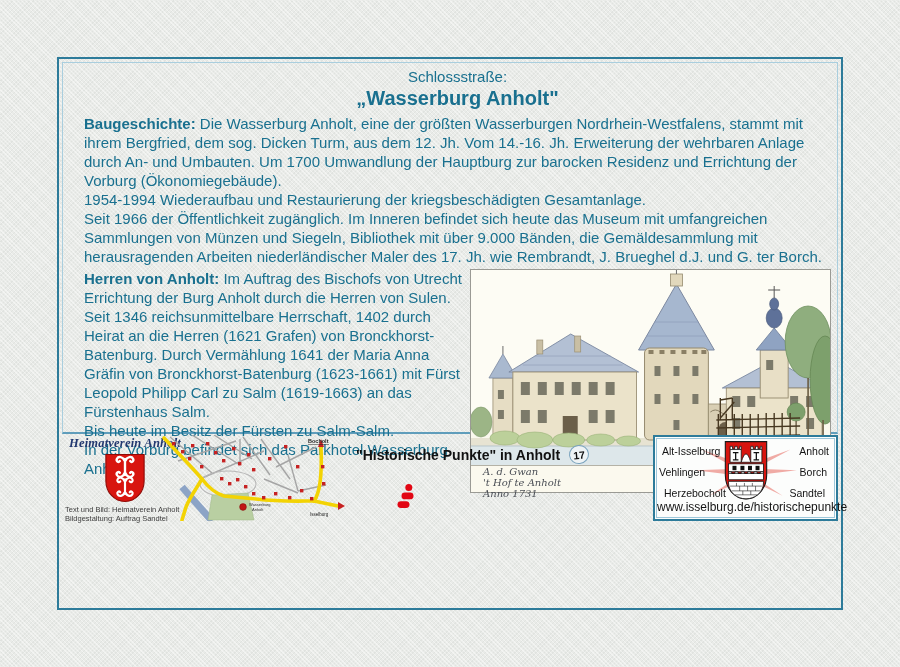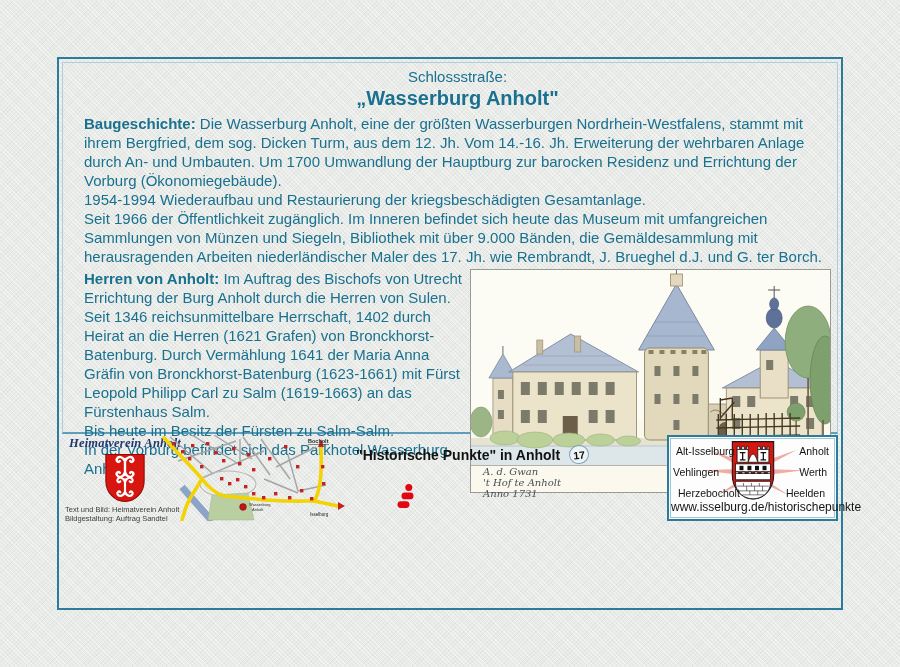--- a/index.html
+++ b/index.html
@@ -59,21 +59,21 @@
   .series .s-title{font-size:14px;font-weight:bold;color:#111;}
   .badge{
     width:20px;height:19px;border:1.5px solid #7aa3bd;border-radius:50%;
     margin-left:9px;display:flex;align-items:center;justify-content:center;
     font-size:10.5px;font-weight:bold;color:#111;transform:rotate(-6deg);background:rgba(255,255,255,.5);
   }
   
   .spk{position:absolute;left:333px;top:49px;display:flex;align-items:flex-start;}
   .spk .spk-text{margin-left:6px;font-size:13px;line-height:16px;color:#161616;margin-top:3px;}
   
-  .issel{position:absolute;right:0;top:1px;width:171px;height:86px;border:2px solid #2d7b9a;background:#fcfdfc;}
+  .issel{position:absolute;right:0;top:1px;width:185px;height:86px;border:2px solid #2d7b9a;background:#fcfdfc;}
   .issel .inner{position:absolute;inset:1px;border:1px solid #9dc7da;}
   .issel .arms{position:absolute;left:50%;top:1px;transform:translateX(-50%);}
   .place{position:absolute;font-size:10.5px;color:#141414;white-space:nowrap;}
   .p-tl{left:5px;top:6px;} .p-tr{right:5px;top:6px;}
   .p-ml{left:2px;top:27px;} .p-mr{right:7px;top:27px;}
   .p-bl{left:7px;top:48px;} .p-br{right:9px;top:48px;}
   .issel .url{position:absolute;left:0;right:0;bottom:3px;text-align:center;font-size:12px;color:#141414;}
 </style>
 </head>
 <body>
@@ -367,21 +367,21 @@
             </g>
             <g stroke="#111" stroke-width=".7" fill="none">
               <path d="M6,56 h40 M8,62 h36 M12,67 h28"></path>
               <path d="M14,52 v4 M24,52 v4 M34,52 v4 M18,56 v6 M28,56 v6 M38,56 v6 M22,62 v5 M32,62 v5"></path>
             </g>
           </g>
         </svg>
         <span class="place p-tl">Alt-Isselburg</span>
         <span class="place p-tr">Anholt</span>
         <span class="place p-ml">Vehlingen</span>
-        <span class="place p-mr">Werth</span>
+        <span class="place p-mr">Borch</span>
         <span class="place p-bl">Herzebocholt</span>
-        <span class="place p-br">Heelden</span>
+        <span class="place p-br">Sandtel</span>
         <div class="url">www.isselburg.de/historischepunkte</div>
       </div>
     </div>
 
   </div>
 </div>
 
 </body></html>

